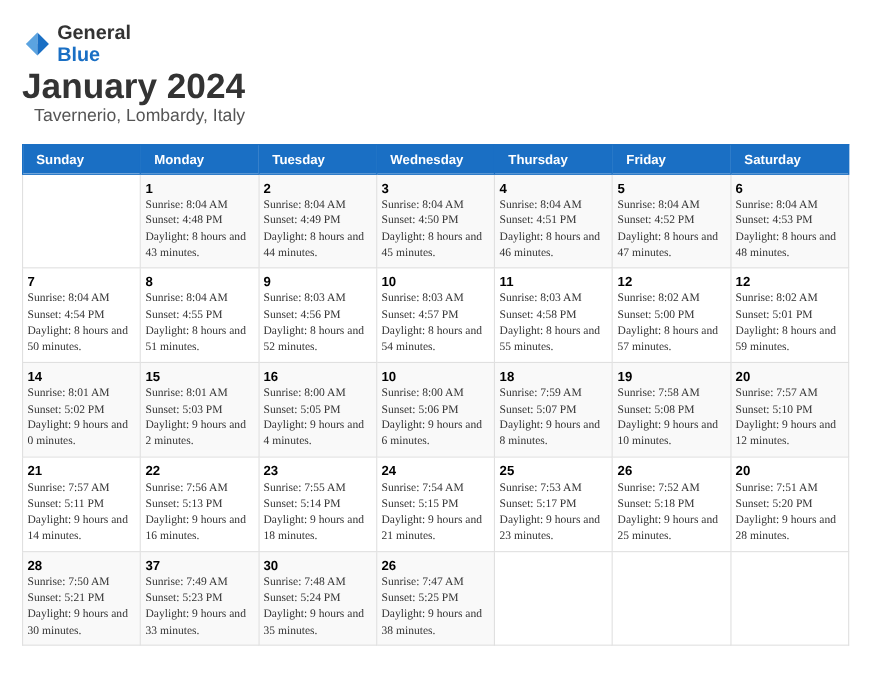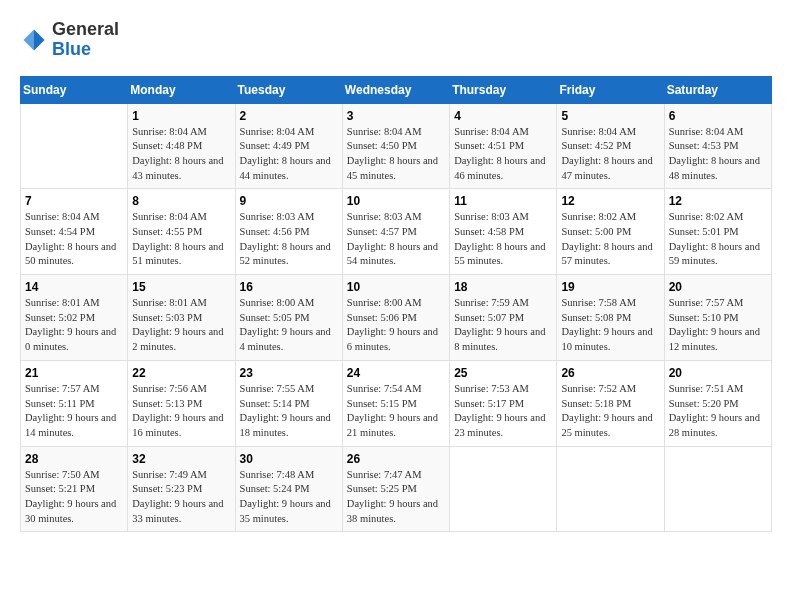--- a/index.html
+++ b/index.html
@@ -48,21 +48,21 @@
     table {
       width: 100%;
       border-collapse: collapse;
       font-size: 11px;
     }
     thead tr {
       background-color: #1a6fc4;
       color: #fff;
     }
     thead th {
-      padding: 6px 2px;
+      padding: 6px 12px;
       text-align: left;
       font-size: 12px;
       font-weight: bold;
       border: 1px solid #1a6fc4;
     }
     tbody tr {
       border-bottom: 1px solid #ddd;
     }
     tbody tr:nth-child(odd) {
       background-color: #f9f9f9;
@@ -100,20 +100,24 @@
     <svg class="logo-icon" viewBox="0 0 32 32">
       <polygon points="16,4 28,16 16,16" fill="#1a6fc4"></polygon>
       <polygon points="16,4 16,16 4,16" fill="#5ba3e0"></polygon>
       <polygon points="4,16 16,16 16,28" fill="#5ba3e0"></polygon>
       <polygon points="16,16 28,16 16,28" fill="#1a6fc4"></polygon>
     </svg>
     <div class="logo-text">
       <span class="logo-general">General</span><br>
       <span class="logo-blue">Blue</span>
     </div>
+  </div>
+  <div class="title-block">
+    <div class="main-title">January 2024</div>
+    <div class="subtitle">Tavernerio, Lombardy, Italy</div>
   </div>
 </div>
 
 <table>
   <thead>
     <tr>
     <th>Sunday</th>
         <th>Monday</th>
         <th>Tuesday</th>
         <th>Wednesday</th>
@@ -154,21 +158,21 @@
         <td><span class="day-num">21</span><span class="day-info">Sunrise: 7:57 AM<br>Sunset: 5:11 PM<br>Daylight: 9 hours and 14 minutes.</span></td>
         <td><span class="day-num">22</span><span class="day-info">Sunrise: 7:56 AM<br>Sunset: 5:13 PM<br>Daylight: 9 hours and 16 minutes.</span></td>
         <td><span class="day-num">23</span><span class="day-info">Sunrise: 7:55 AM<br>Sunset: 5:14 PM<br>Daylight: 9 hours and 18 minutes.</span></td>
         <td><span class="day-num">24</span><span class="day-info">Sunrise: 7:54 AM<br>Sunset: 5:15 PM<br>Daylight: 9 hours and 21 minutes.</span></td>
         <td><span class="day-num">25</span><span class="day-info">Sunrise: 7:53 AM<br>Sunset: 5:17 PM<br>Daylight: 9 hours and 23 minutes.</span></td>
         <td><span class="day-num">26</span><span class="day-info">Sunrise: 7:52 AM<br>Sunset: 5:18 PM<br>Daylight: 9 hours and 25 minutes.</span></td>
         <td><span class="day-num">20</span><span class="day-info">Sunrise: 7:51 AM<br>Sunset: 5:20 PM<br>Daylight: 9 hours and 28 minutes.</span></td>
       </tr>
       <tr>
         <td><span class="day-num">28</span><span class="day-info">Sunrise: 7:50 AM<br>Sunset: 5:21 PM<br>Daylight: 9 hours and 30 minutes.</span></td>
-        <td><span class="day-num">32</span><span class="day-info">Sunrise: 7:49 AM<br>Sunset: 5:23 PM<br>Daylight: 9 hours and 33 minutes.</span></td>
+        <td><span class="day-num">37</span><span class="day-info">Sunrise: 7:49 AM<br>Sunset: 5:23 PM<br>Daylight: 9 hours and 33 minutes.</span></td>
         <td><span class="day-num">30</span><span class="day-info">Sunrise: 7:48 AM<br>Sunset: 5:24 PM<br>Daylight: 9 hours and 35 minutes.</span></td>
         <td><span class="day-num">26</span><span class="day-info">Sunrise: 7:47 AM<br>Sunset: 5:25 PM<br>Daylight: 9 hours and 38 minutes.</span></td>
         <td class="empty-cell"></td>
         <td class="empty-cell"></td>
         <td class="empty-cell"></td>
       </tr>
     </tbody>
 </table>
 
 </body></html>

